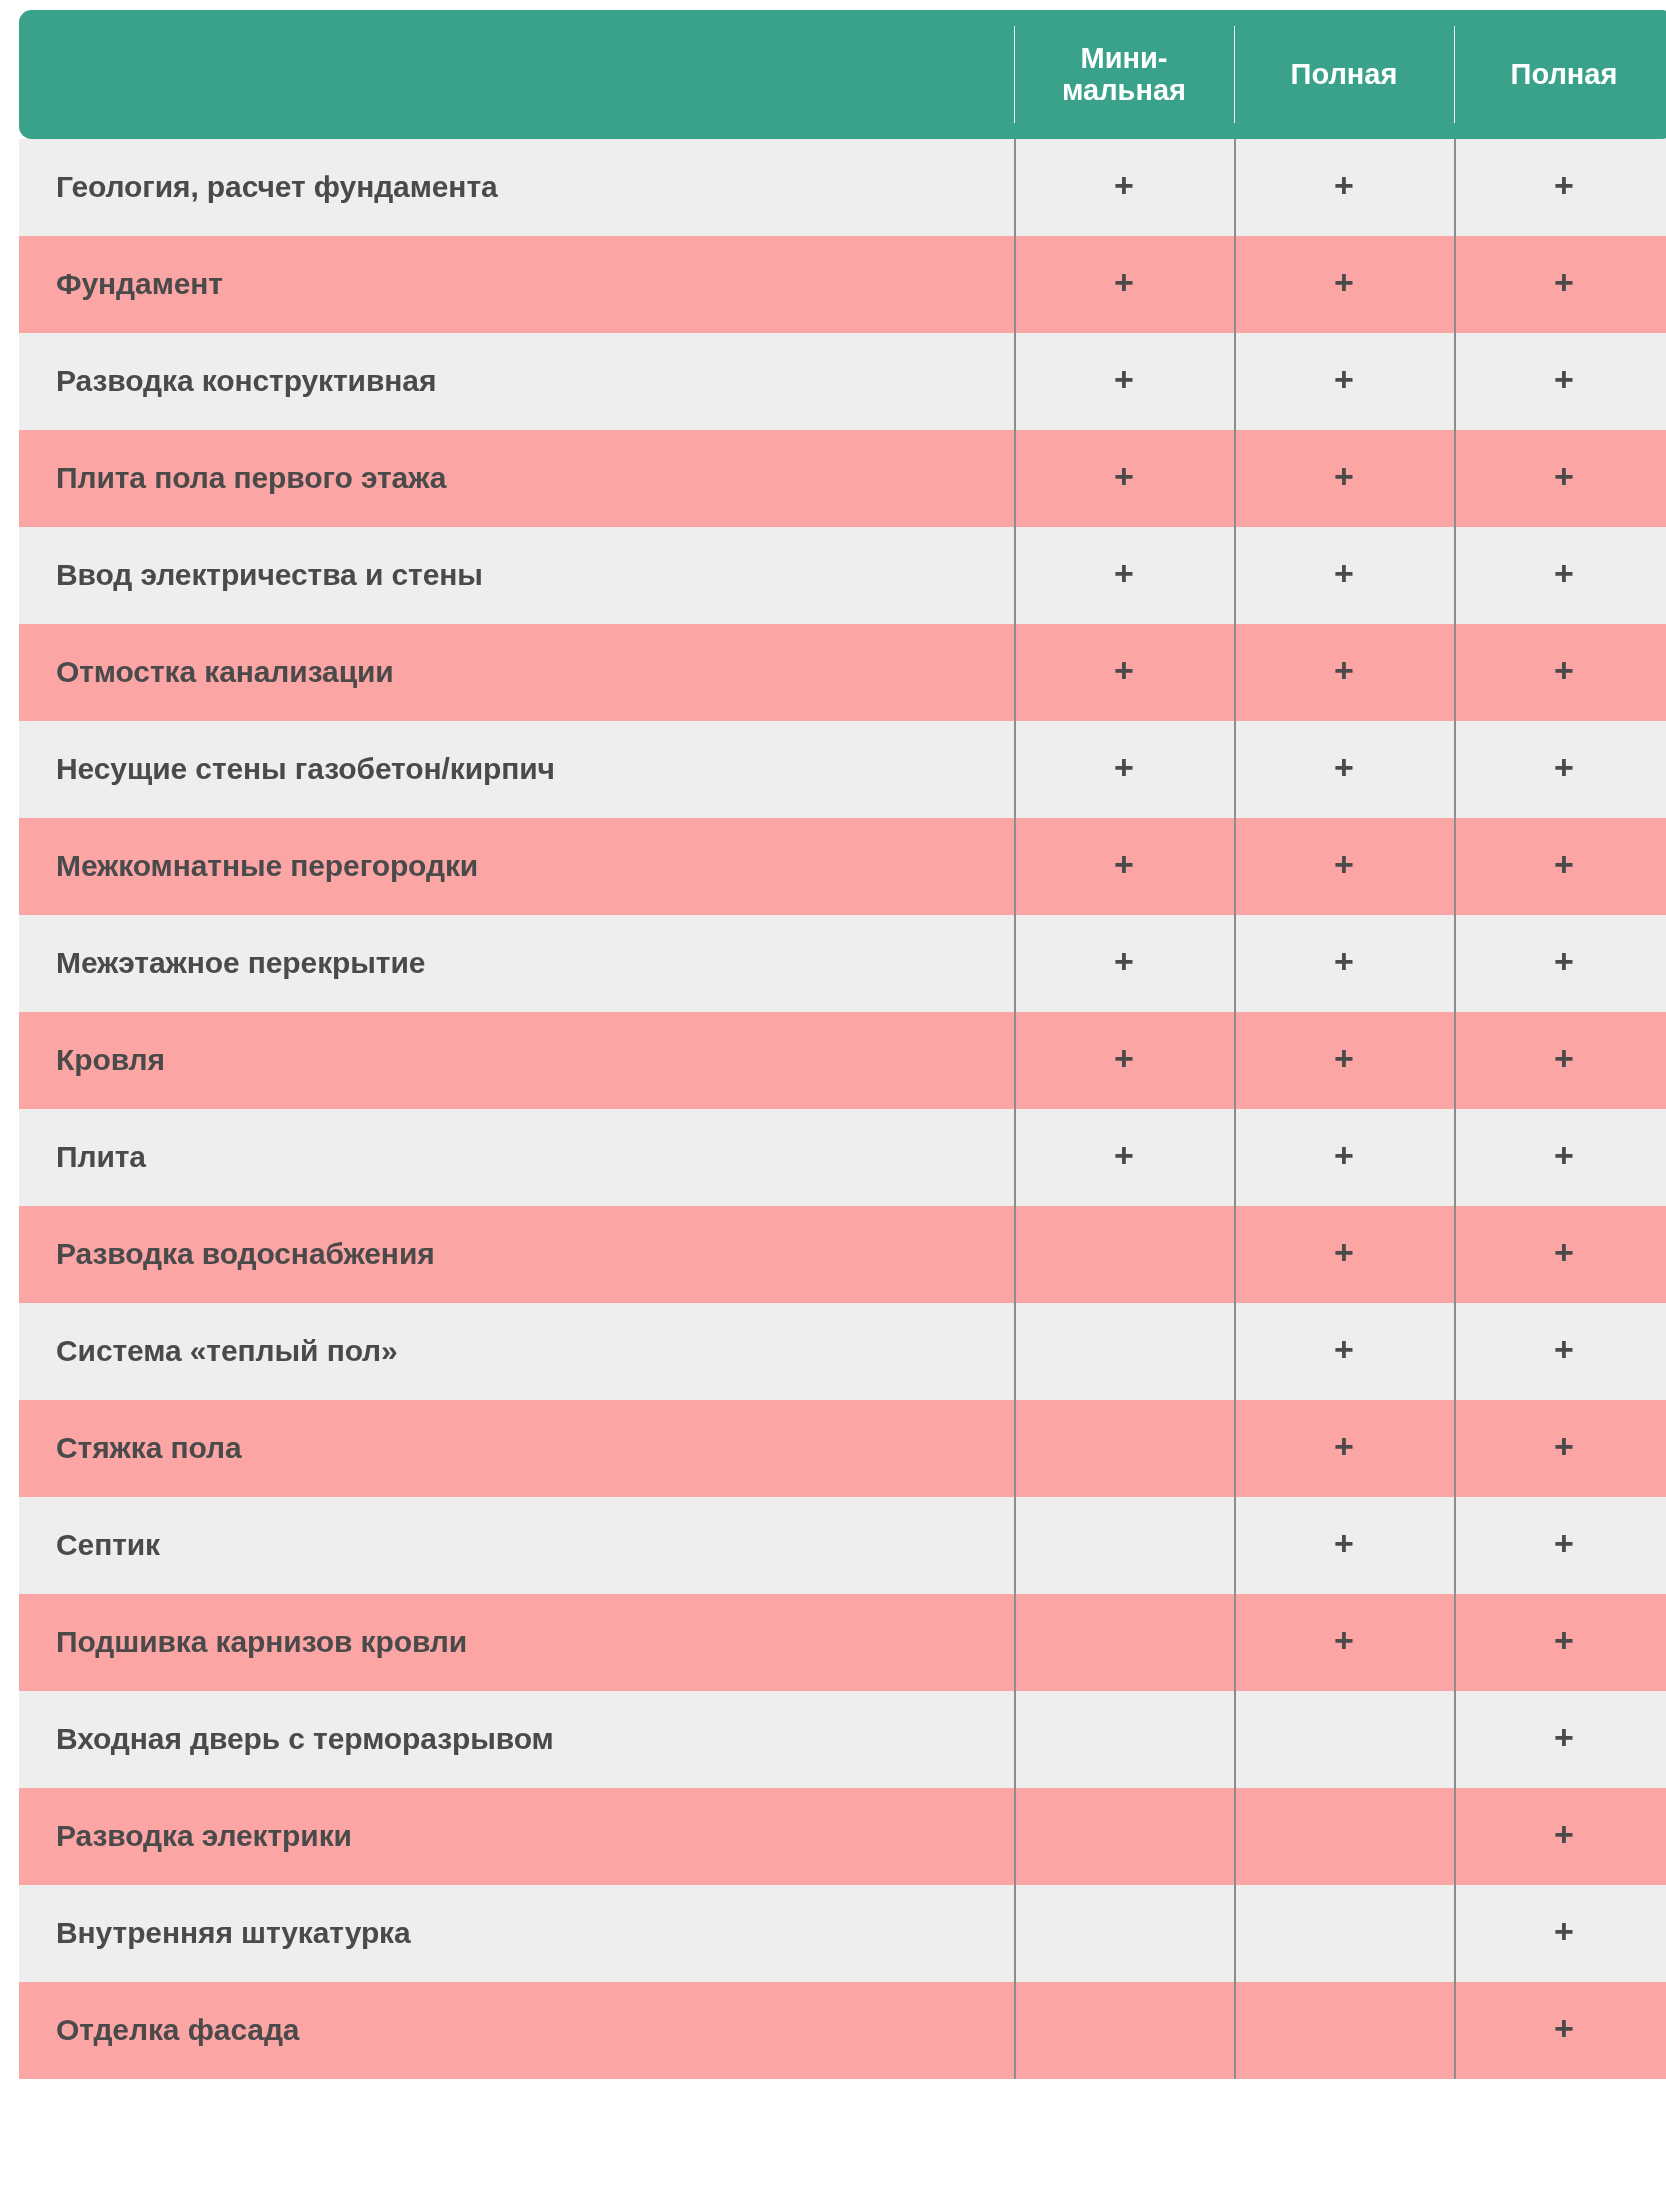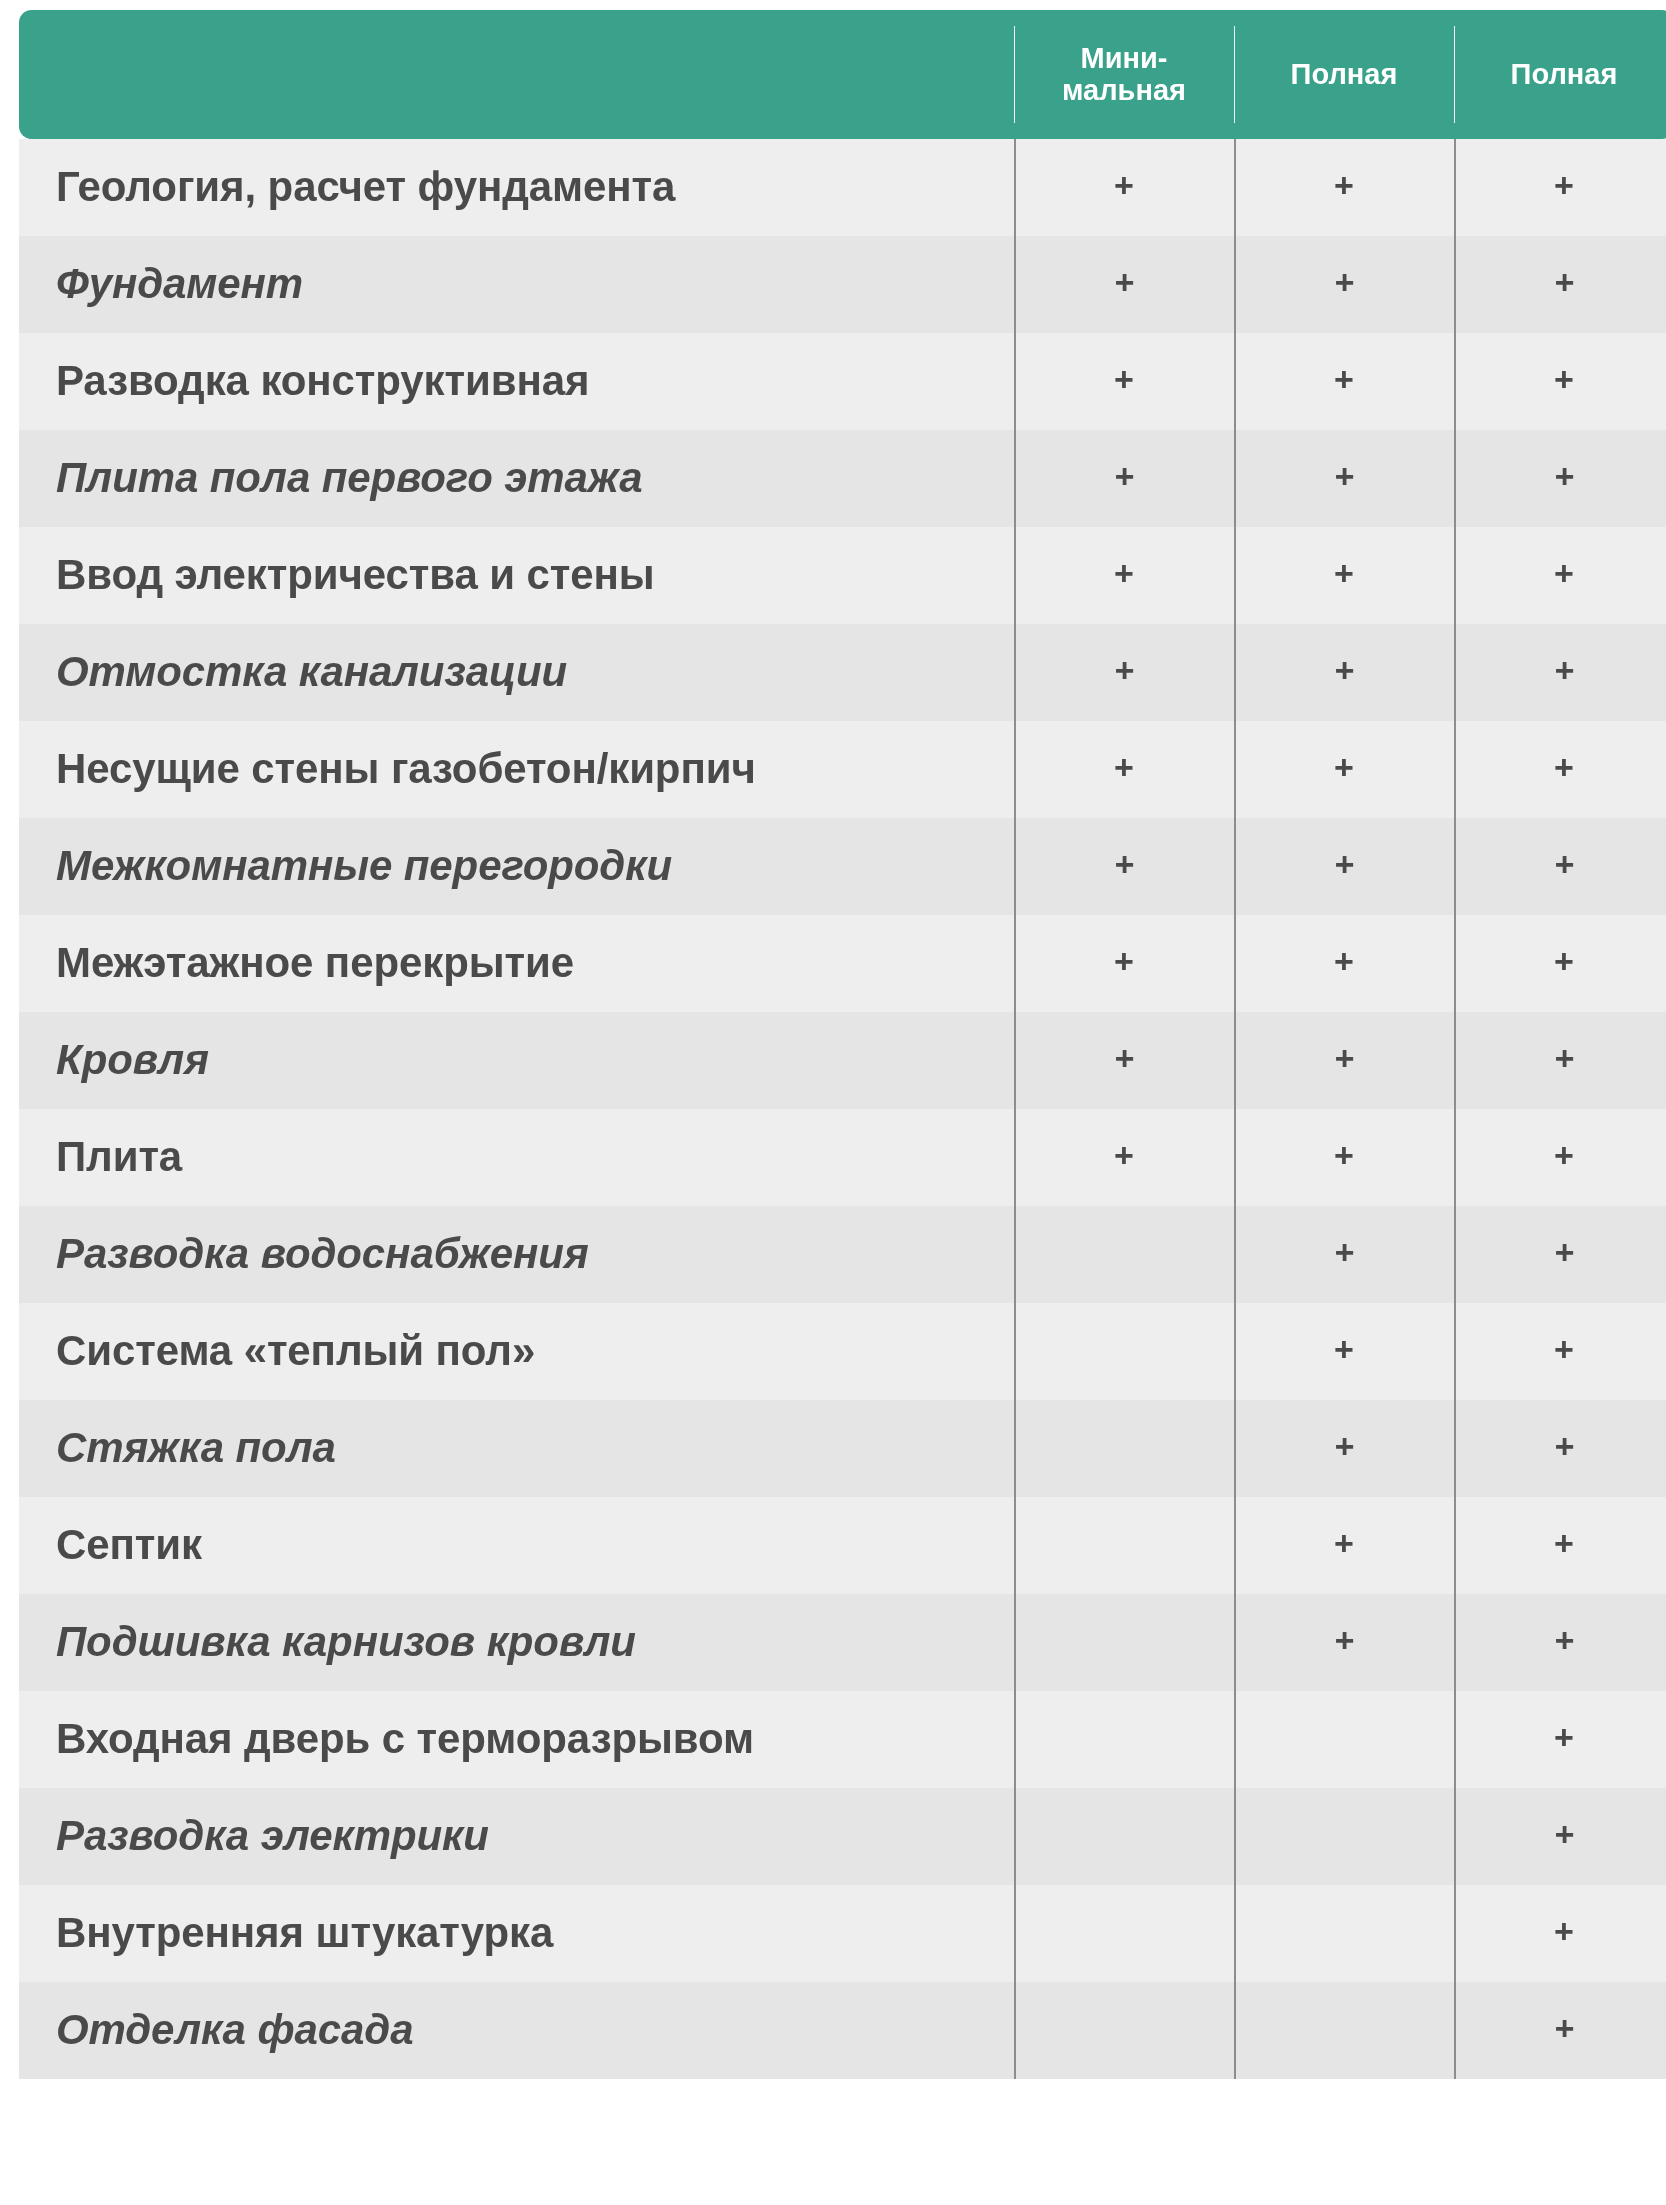--- a/index.html
+++ b/index.html
@@ -69,24 +69,24 @@
   }
 
   
   tbody tr td {
     padding: 0;
     height: 97px;
     vertical-align: middle;
     position: relative;
   }
   tbody tr.shade td { background: #eeeeee; }
-  tbody tr.plain td { background: #e5e5e5; font-style: italic; }
+  tbody tr.plain td { background: #fca5a5; }
 
   tbody tr td.feature {
-    font-size: 42px;
+    font-size: 30px;
     font-weight: 700;
     color: #4a4a4a;
     padding-left: 37px;
     letter-spacing: -0.1px;
     white-space: nowrap;
   }
   tbody tr td.mark {
     text-align: center;
     font-size: 34px;
     font-weight: 700;

